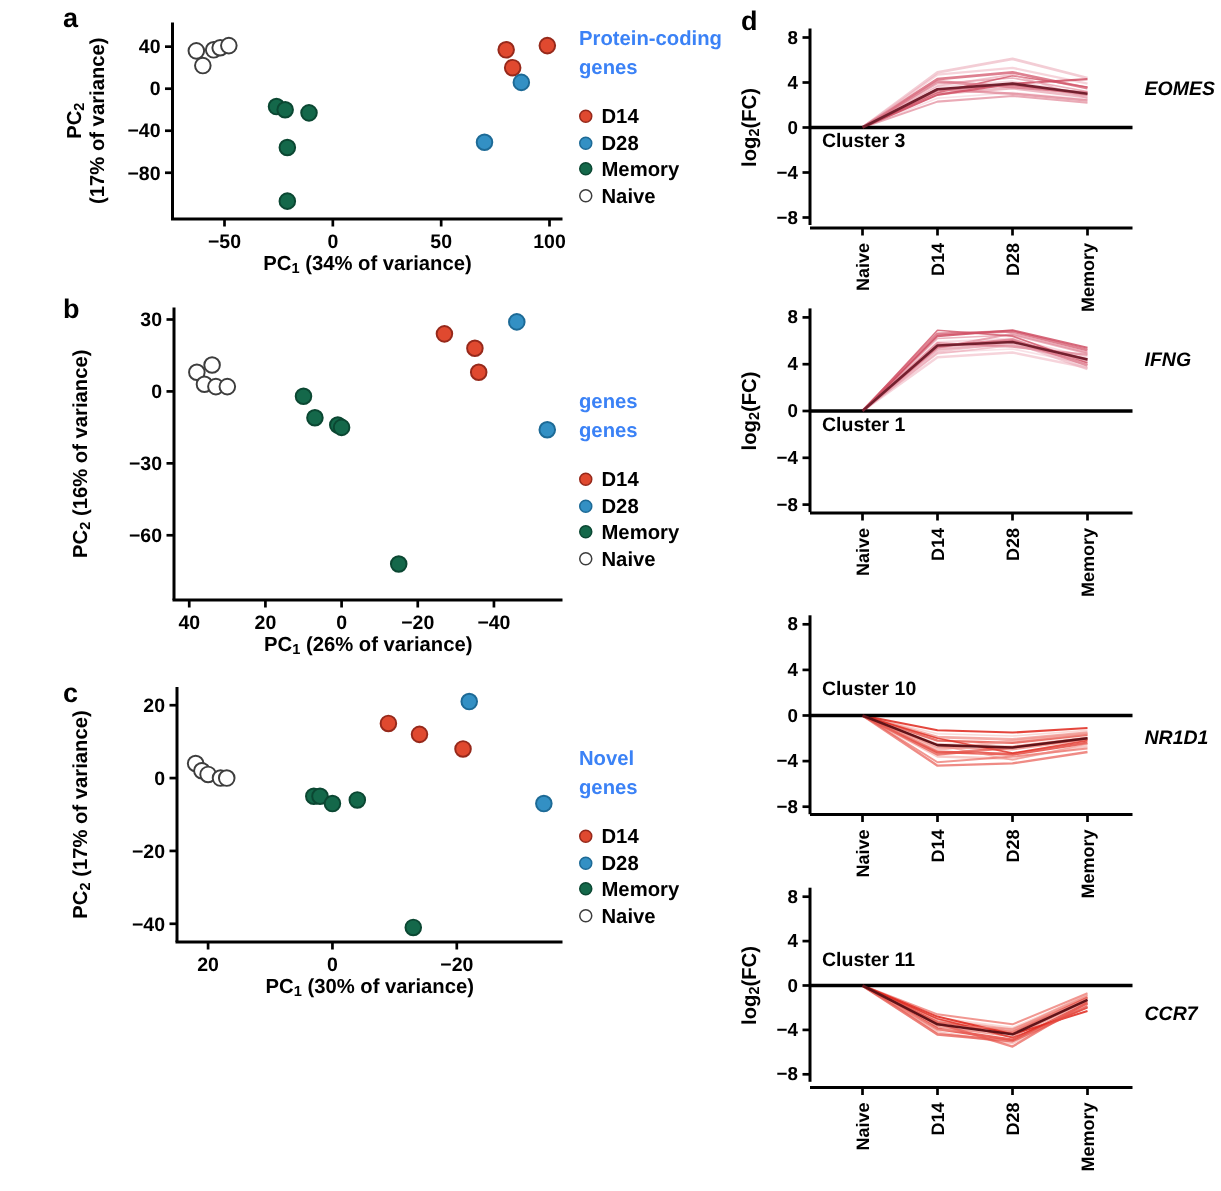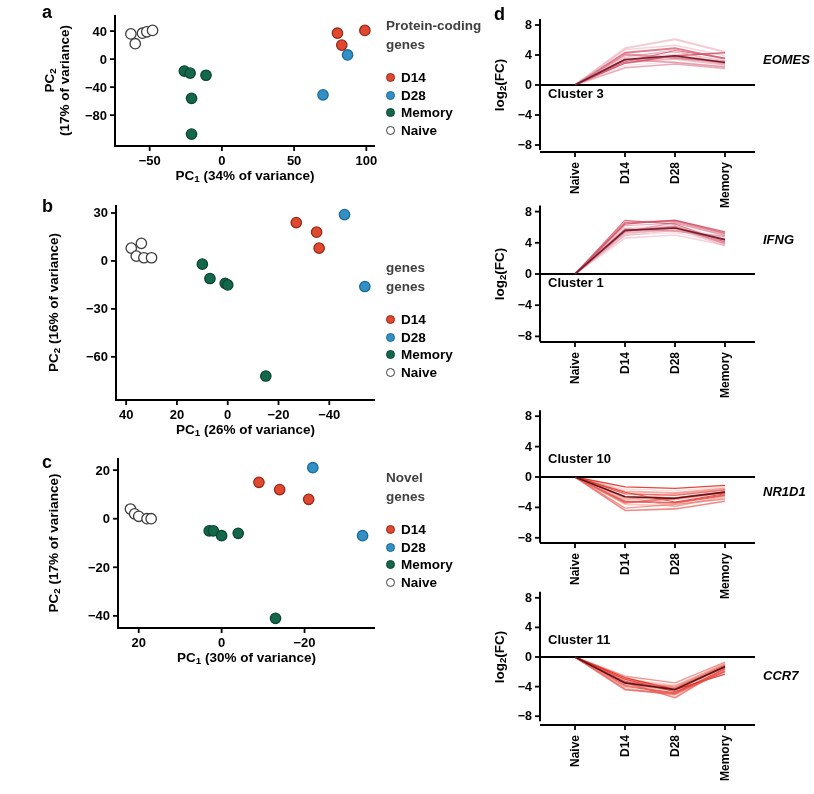--- a/index.html
+++ b/index.html
@@ -8,21 +8,21 @@
   .plabel{position:absolute;font-size:18px;font-weight:700;color:#000;}
   svg{position:absolute;overflow:visible;}
   svg text{font-family:"Liberation Sans","DejaVu Sans",sans-serif;fill:#000;}
   svg text.tick{font-size:13px;font-weight:700;}
   svg text.tick-d{font-size:12.5px;font-weight:700;}
   svg text.axlabel{font-size:13.5px;font-weight:700;}
   svg text.cat{font-size:12px;font-weight:700;}
   svg text.cluster{font-size:13px;font-weight:700;}
   svg text.gene{font-size:13px;font-weight:700;font-style:italic;}
   .legend{position:absolute;width:115px;}
-  .legend-title{font-size:13.5px;font-weight:600;color:#404040;line-height:19px;}
+  .legend-title{font-size:13.5px;font-weight:600;color:#3b82f6;line-height:19px;}
   .legend-items{margin-top:15px;}
   .legend-item{display:flex;align-items:center;font-size:13.5px;font-weight:600;color:#000;height:17.5px;}
   .dot{width:9px;height:9px;border-radius:50%;margin-right:6px;border:1.5px solid transparent;box-sizing:border-box;flex:0 0 auto;}
 </style>
 </head>
 <body>
 
 <div class="figure">
 
   <div class="plabel" style="left:42px;top:2px">a</div>
@@ -349,21 +349,21 @@
           <span class="dot" style="background: rgb(20, 104, 74); border-color: rgb(11, 71, 50);"></span>
           <span>Memory</span>
         </div>
       <div class="legend-item">
           <span class="dot" style="background: rgb(255, 255, 255); border-color: rgb(61, 61, 61);"></span>
           <span>Naive</span>
         </div>
     </div>
   </div>
 
-  <div class="legend" style="left:386px;top:468px">
+  <div class="legend" style="left:386px;top:496px">
     <div class="legend-title">
       <div>Novel</div>
       <div>genes</div>
     </div>
     <div class="legend-items">
       <div class="legend-item">
           <span class="dot" style="background: rgb(224, 73, 47); border-color: rgb(150, 41, 27);"></span>
           <span>D14</span>
         </div>
       <div class="legend-item">

